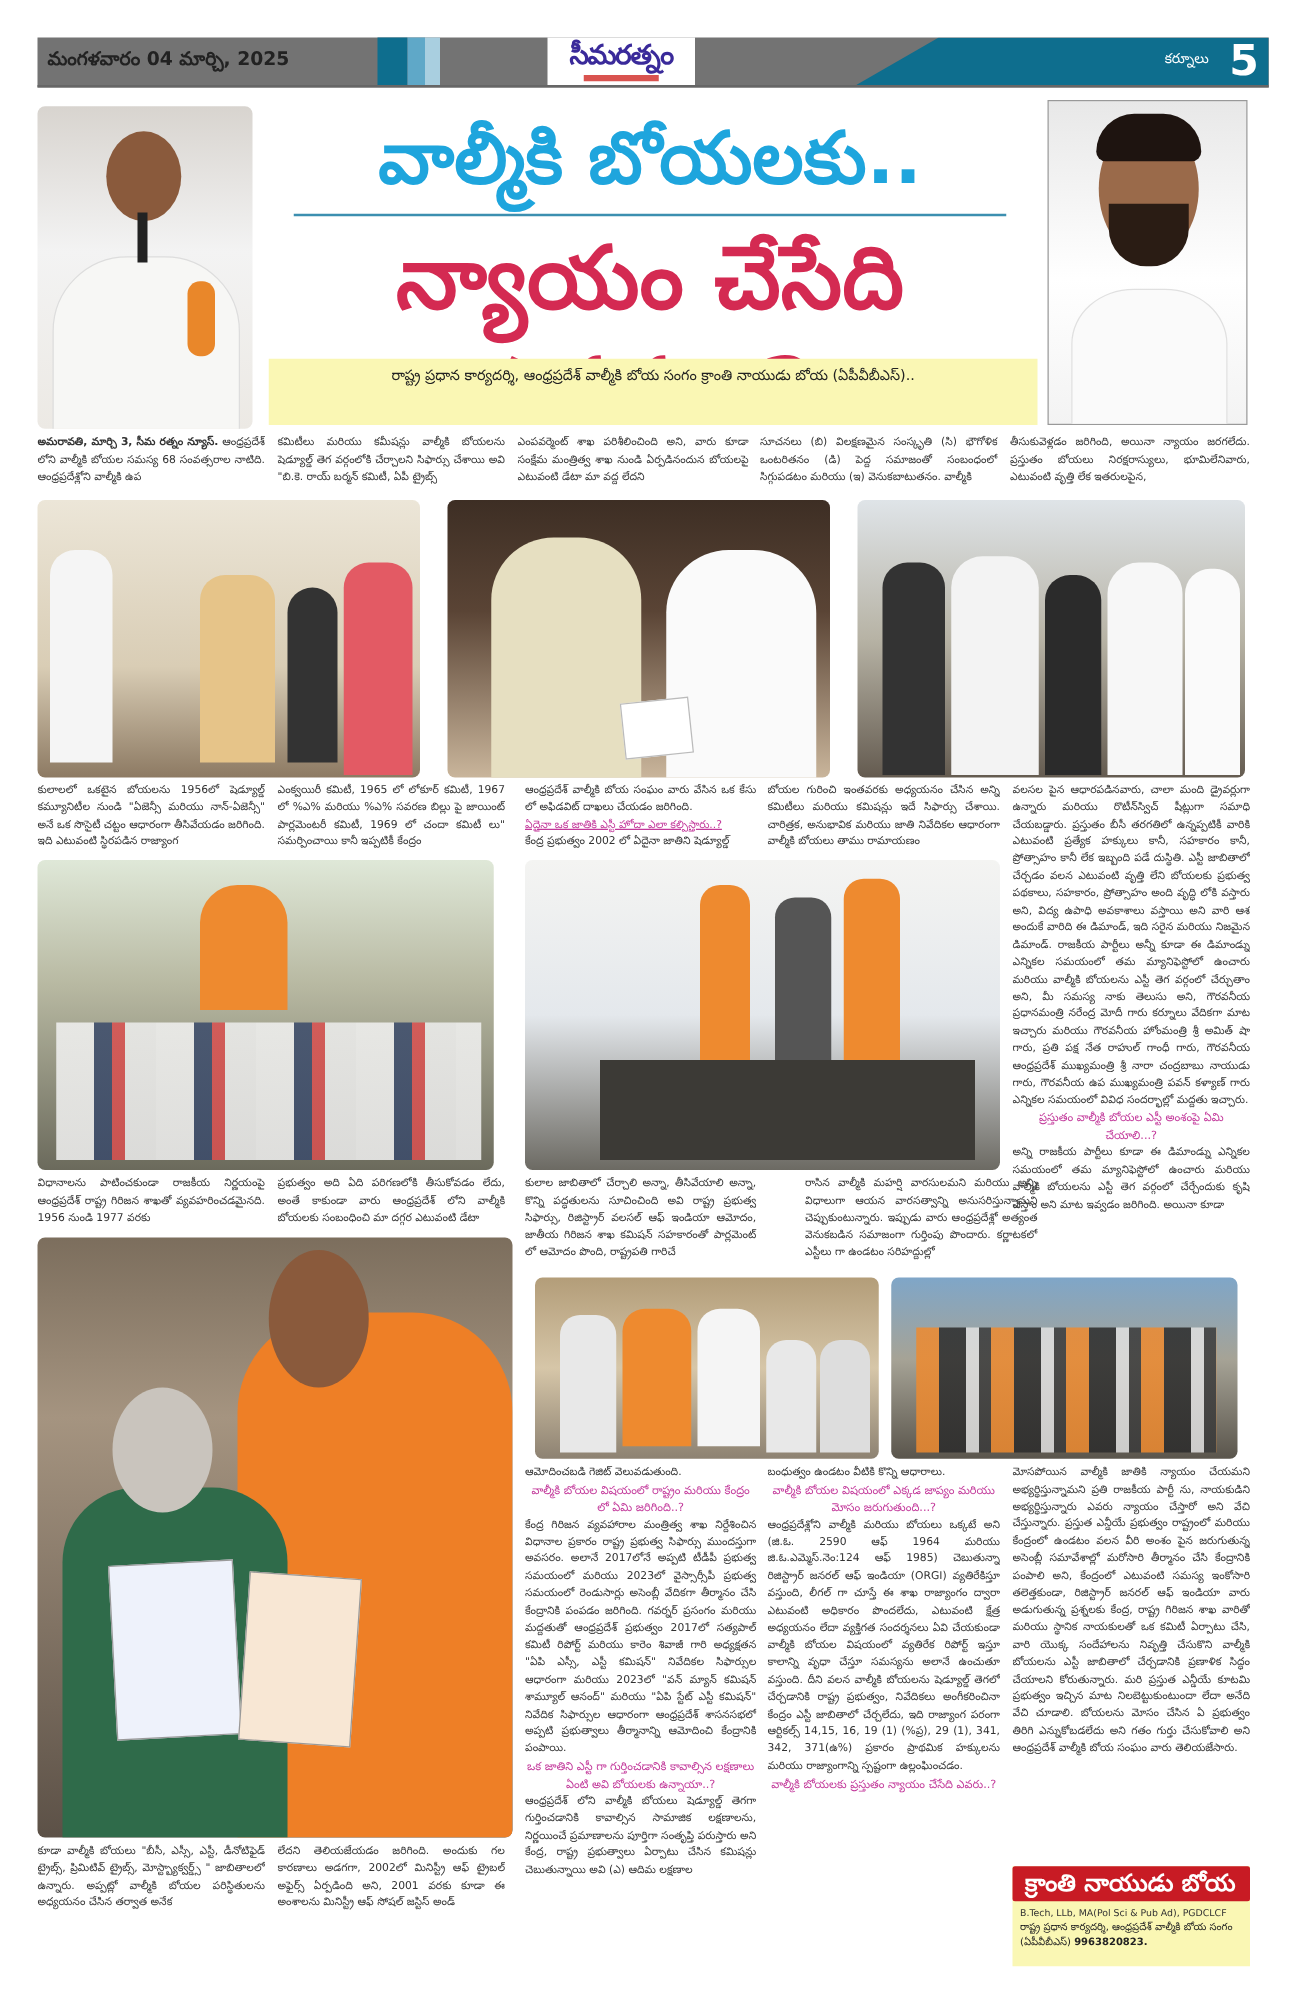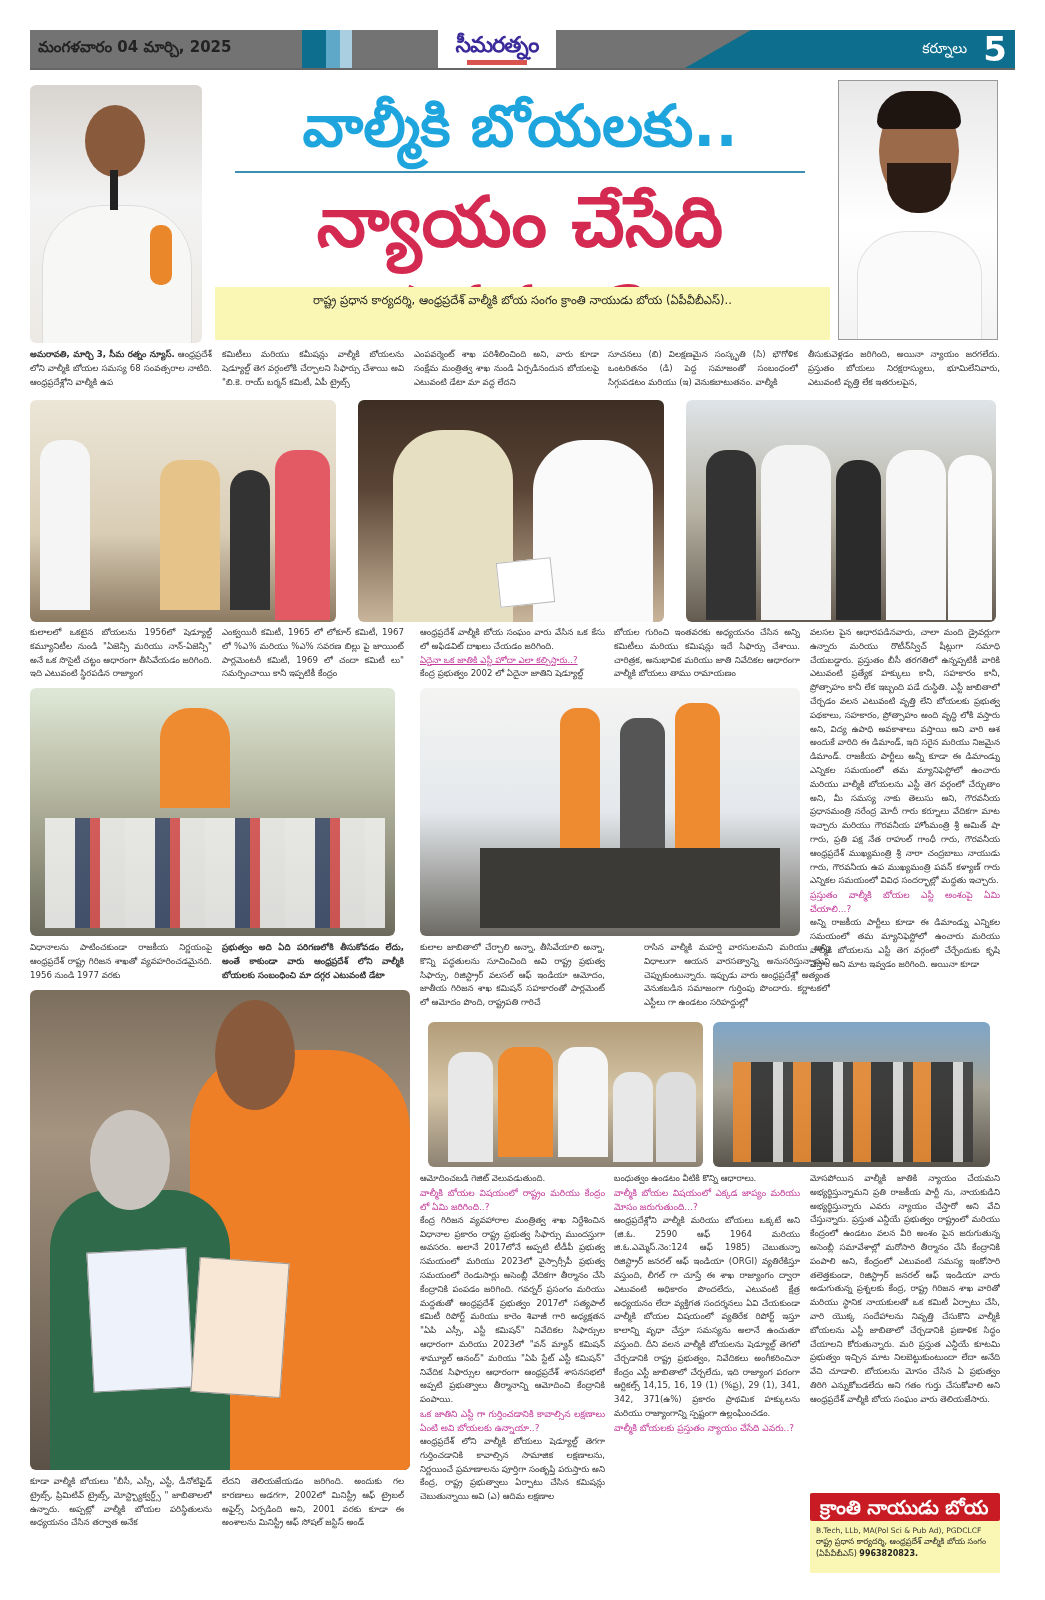--- a/index.html
+++ b/index.html
@@ -7,40 +7,40 @@
 
   .masthead { position: absolute; left: 30px; top: 30px; width: 985px; height: 40px; background: #737373; border-bottom: 2px solid #666; }
   .mast-date { position: absolute; left: 8px; top: 8px; font-size: 15px; font-weight: bold; color: #222; }
   .mast-stripes { position: absolute; left: 272px; top: 0; height: 38px; width: 60px; }
   .mast-stripes span { display: inline-block; height: 38px; vertical-align: top; }
   .mast-logo { position: absolute; left: 408px; top: 0; width: 118px; height: 38px; background: #fff; text-align: center; }
   .mast-logo .logo-text { font-size: 22px; font-weight: bold; color: #3a2a9a; line-height: 30px; letter-spacing: -1px; }
   .mast-logo .logo-tag { display: block; margin: 0 auto; width: 60px; height: 5px; background: #d9534f; }
   .mast-slant { position: absolute; right: 0; top: 0; width: 330px; height: 38px; background: #0e6e8e; clip-path: polygon(20% 0, 100% 0, 100% 100%, 0 100%); }
   .mast-page { position: absolute; right: 8px; top: 0; color: #fff; font-size: 34px; font-weight: bold; line-height: 38px; }
-  .mast-city { position: absolute; right: 48px; top: 10px; color: #fff; font-size: 14px; }
+  .mast-city { position: absolute; right: 48px; top: 10px; color: #fff; font-size: 11px; }
 
   .photo { position: absolute; border-radius: 6px; overflow: hidden; }
   .ph-left-portrait { left: 30px; top: 85px; width: 172px; height: 258px; background: linear-gradient(180deg,#d8d4cf 0%,#f3f3f3 45%,#ece9e4 100%); }
   .ph-right-portrait { left: 838px; top: 80px; width: 160px; height: 260px; background: linear-gradient(180deg,#e8e8e8 0%,#ffffff 55%,#f3f3f3 100%); border: 1px solid #999; border-radius: 0; }
   .figure-head { position: absolute; border-radius: 50%; background: #6b4a35; }
   .figure-body { position: absolute; border-radius: 40% 40% 0 0; }
 
   .headline { position: absolute; left: 205px; top: 85px; width: 630px; text-align: center; }
   .headline .h1 { font-size: 58px; font-weight: bold; color: #1ea5dd; line-height: 82px; }
   .headline .divider { margin: 4px 30px; height: 2px; background: #3c8fb0; position: relative; }
   .headline .h2 { font-size: 70px; font-weight: bold; color: #d42a52; line-height: 90px; margin-top: 2px; }
 
   .subhead { position: absolute; left: 215px; top: 287px; width: 615px; height: 53px; background: #faf7b4; font-size: 11.5px; text-align: center; color: #222; }
   .subhead .line1 { padding-top: 5px; height: 24px; border-bottom: 1px solid #8c8c8c; margin: 0 8px; }
   .subhead .line2 { padding-top: 6px; }
 
   .col { position: absolute; font-size: 8.6px; line-height: 13.8px; text-align: justify; color: #333; overflow: hidden; }
   .col .lead { font-weight: bold; }
-  .q { color: #c2389a; font-size: 9px; line-height: 14px; }
+  .q { color: #c2389a; text-align: center; font-size: 9px; line-height: 14px; }
   .q-left { color: #c2389a; text-align: left; text-decoration: underline; }
 
   .box { position: absolute; left: 810px; top: 1493px; width: 190px; height: 80px; background: #faf7b4; }
   .box .name { background: #c81b24; color: #fff; font-size: 19px; font-weight: bold; height: 28px; line-height: 28px; padding-left: 10px; border-radius: 2px; }
   .box .creds { font-size: 7.5px; color: #333; padding: 5px 6px 0; }
   .box .role { font-size: 8px; color: #222; padding: 1px 6px; line-height: 12px; }
   .box .phone { font-weight: bold; }
 </style>
 </head>
 <body>
@@ -130,21 +130,21 @@
   <div style="position:absolute;left:15px;top:130px;width:340px;height:110px;background:repeating-linear-gradient(90deg,#f2f2f2 0 30px,#3a4a6a 30px 45px,#d94f4f 45px 55px,#eee 55px 80px);opacity:0.85;"></div>
 </div>
 <div class="photo" style="left:420px;top:688px;width:380px;height:248px;background:linear-gradient(180deg,#f4f4f2 0%,#e4e8ec 50%,#6c6a63 100%);">
   <div style="position:absolute;left:140px;top:20px;width:40px;height:140px;background:#ee8a2f;border-radius:16px 16px 0 0;"></div>
   <div style="position:absolute;left:200px;top:30px;width:45px;height:140px;background:#555;border-radius:16px 16px 0 0;"></div>
   <div style="position:absolute;left:255px;top:15px;width:45px;height:150px;background:#ee8a2f;border-radius:16px 16px 0 0;"></div>
   <div style="position:absolute;left:60px;top:160px;width:300px;height:80px;background:#3c3a36;"></div>
 </div>
 
 <div class="col" style="left:30px;top:941px;width:182px;height:44px;">విధానాలను పాటించకుండా రాజకీయ నిర్ణయంపై ఆంధ్రప్రదేశ్ రాష్ట్ర గిరిజన శాఖతో వ్యవహరించడమైనది. 1956 నుండి 1977 వరకు</div>
-<div class="col" style="left:222px;top:941px;width:182px;height:44px;font-weight:bold;">ప్రభుత్వం అది ఏది పరిగణలోకి తీసుకోవడం లేదు, అంతే కాకుండా వారు ఆంధ్రప్రదేశ్ లోని వాల్మీకి బోయలకు సంబంధించి మా దగ్గర ఎటువంటి డేటా</div>
+<div class="col" style="left:222px;top:941px;width:182px;height:44px;">ప్రభుత్వం అది ఏది పరిగణలోకి తీసుకోవడం లేదు, అంతే కాకుండా వారు ఆంధ్రప్రదేశ్ లోని వాల్మీకి బోయలకు సంబంధించి మా దగ్గర ఎటువంటి డేటా</div>
 <div class="col" style="left:420px;top:941px;width:185px;height:75px;">కులాల జాబితాలో చేర్చాలి అన్నా, తీసివేయాలి అన్నా, కొన్ని పద్ధతులను సూచించింది అవి రాష్ట్ర ప్రభుత్వ సిఫార్సు, రిజిస్ట్రార్ వలసల్ ఆఫ్ ఇండియా ఆమోదం, జాతీయ గిరిజన శాఖ కమిషన్ సహకారంతో పార్లమెంట్ లో ఆమోదం పొంది, రాష్ట్రపతి గారిచే</div>
 <div class="col" style="left:644px;top:941px;width:186px;height:75px;">రాసిన వాల్మీకి మహర్షి వారసులమని మరియు అన్ని విధాలుగా ఆయన వారసత్వాన్ని అనుసరిస్తున్నామని చెప్పుకుంటున్నారు. ఇప్పుడు వారు ఆంధ్రప్రదేశ్లో అత్యంత వెనుకబడిన సమాజంగా గుర్తింపు పొందారు. కర్ణాటకలో ఎస్టీలు గా ఉండటం సరిహద్దుల్లో</div>
 
 <div class="photo" style="left:30px;top:990px;width:380px;height:480px;background:linear-gradient(180deg,#7c6e5d 0%,#a59480 30%,#5c5147 100%);">
   <div style="position:absolute;left:160px;top:60px;width:220px;height:420px;background:#ee7f26;border-radius:80px 80px 0 0;"></div>
   <div style="position:absolute;left:185px;top:10px;width:80px;height:110px;background:#8a5a3c;border-radius:50%;"></div>
   <div style="position:absolute;left:20px;top:200px;width:180px;height:280px;background:#2f6b4a;border-radius:60px 60px 0 0;"></div>
   <div style="position:absolute;left:60px;top:120px;width:80px;height:100px;background:#c9c4bd;border-radius:50%;"></div>
   <div style="position:absolute;left:60px;top:260px;width:100px;height:140px;background:#eef2fb;border:1px solid #999;transform:rotate(-3deg);"></div>
   <div style="position:absolute;left:165px;top:270px;width:90px;height:135px;background:#f8e7d4;border:1px solid #999;transform:rotate(4deg);"></div>

